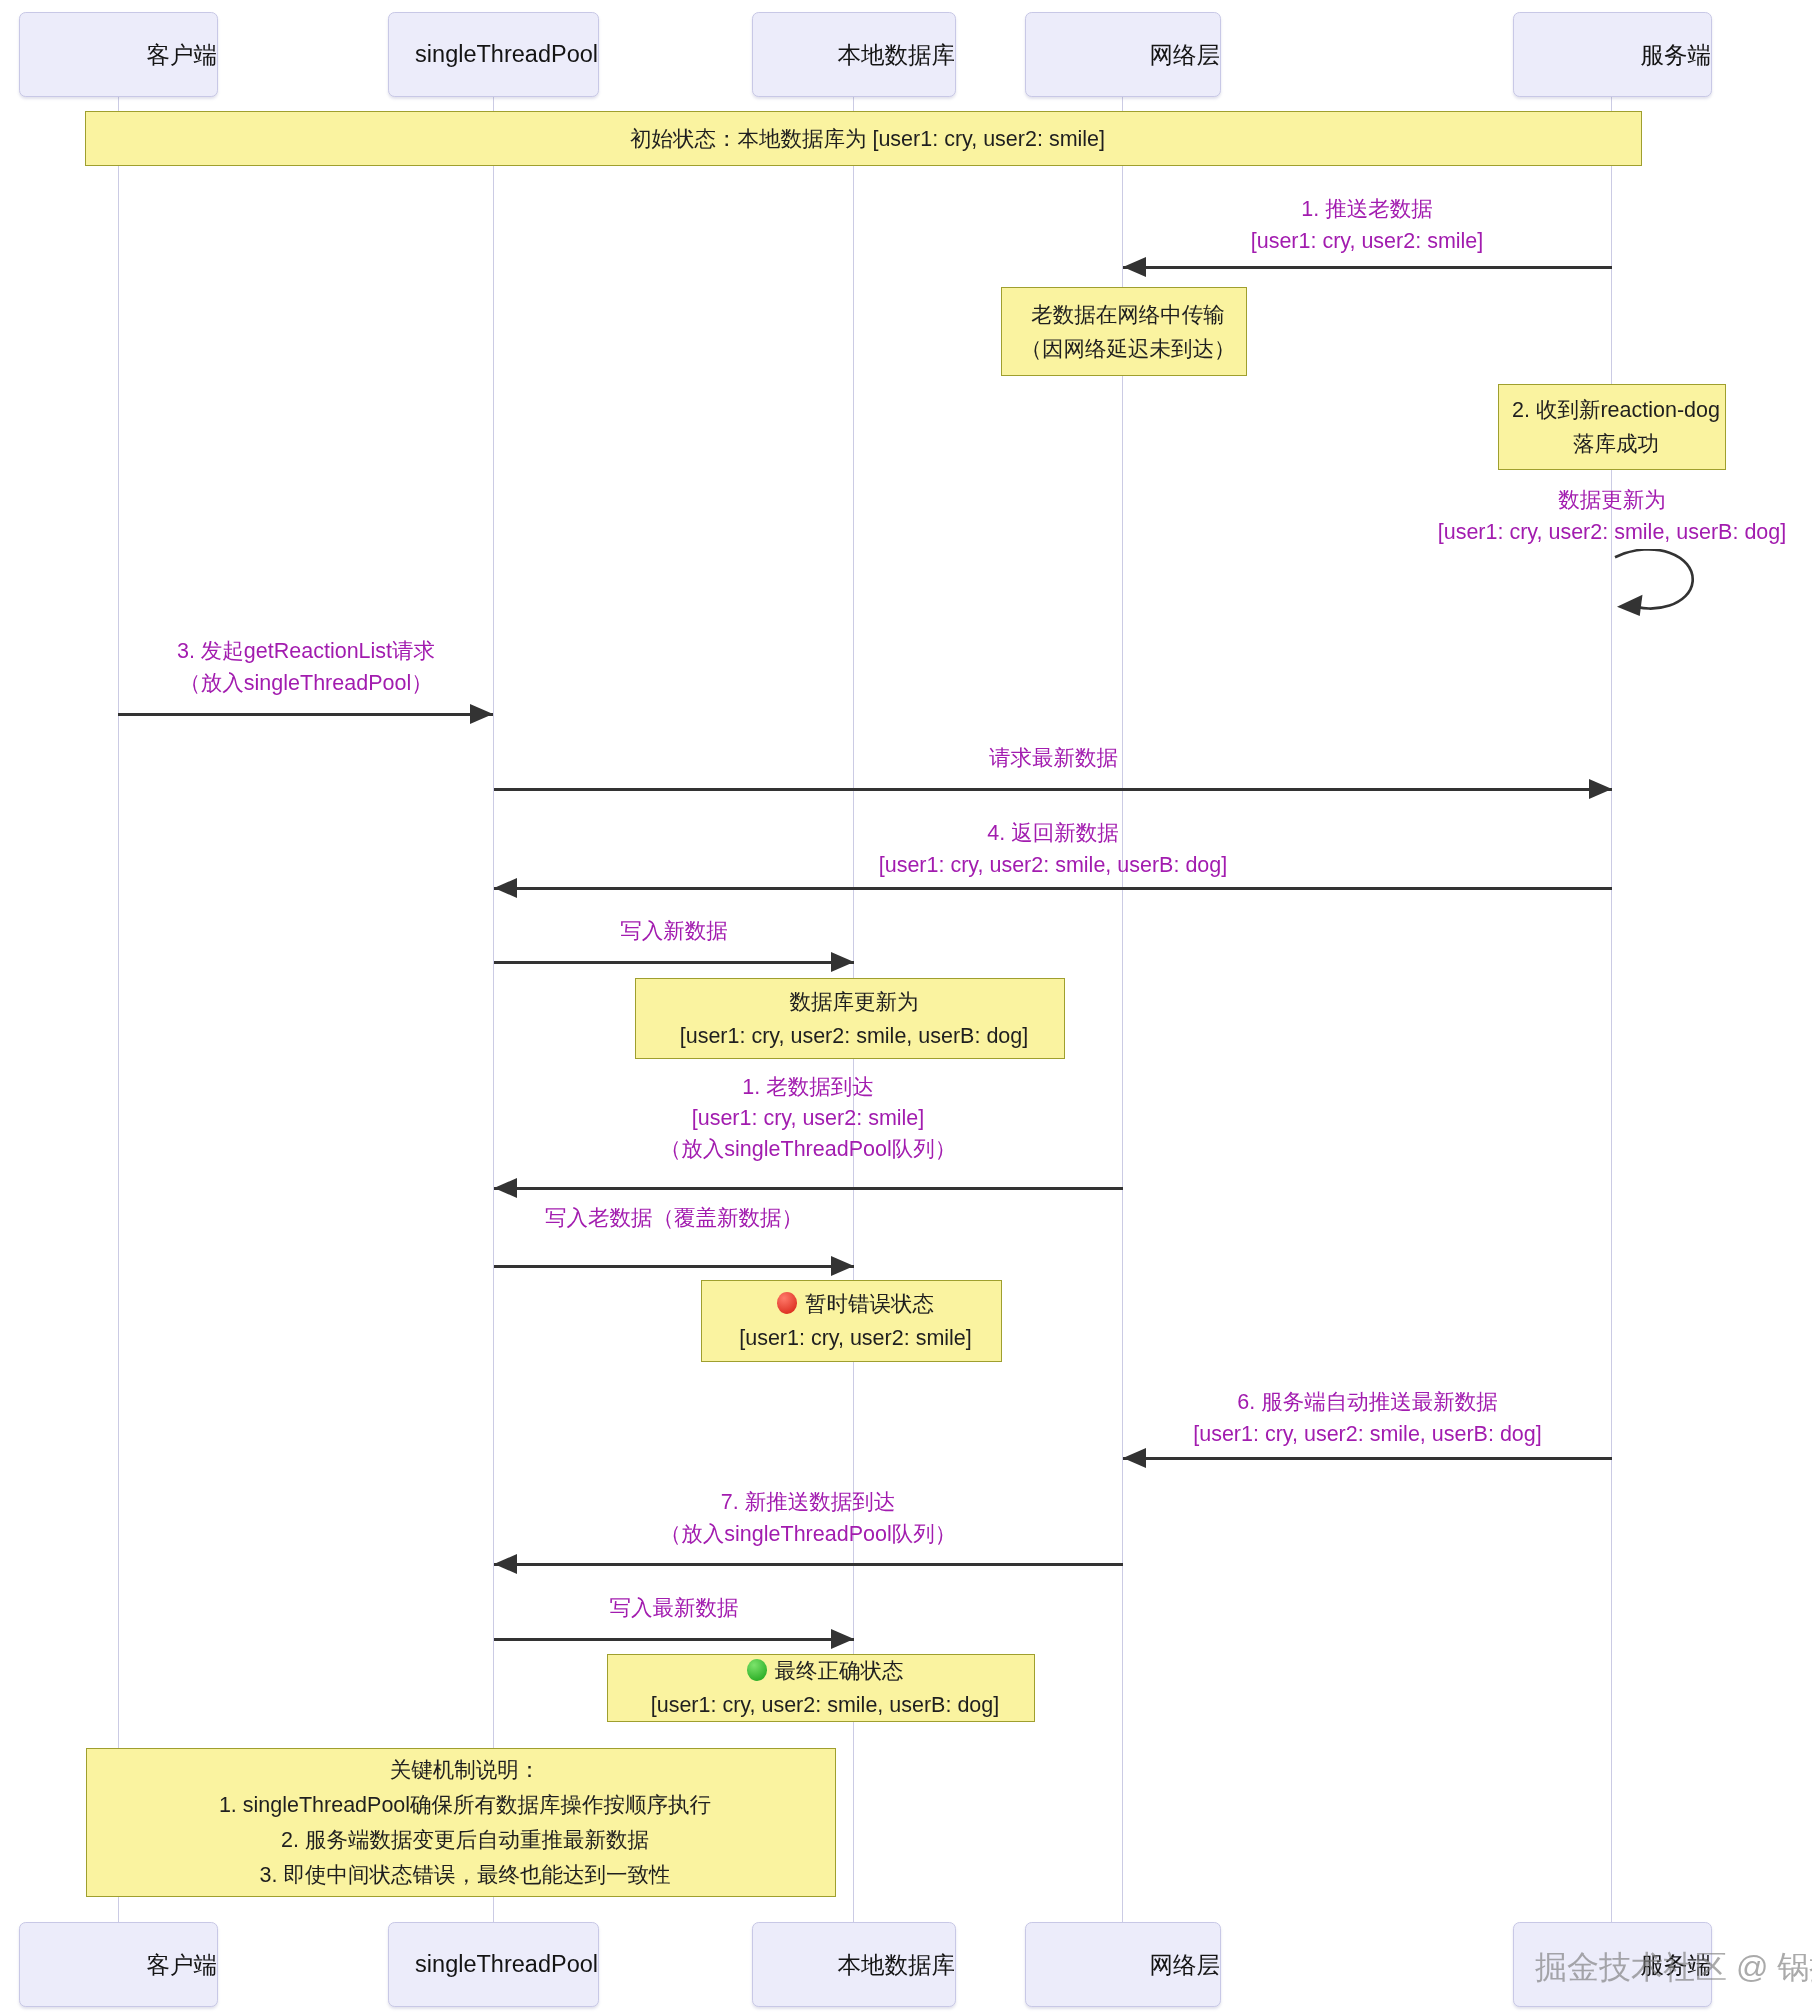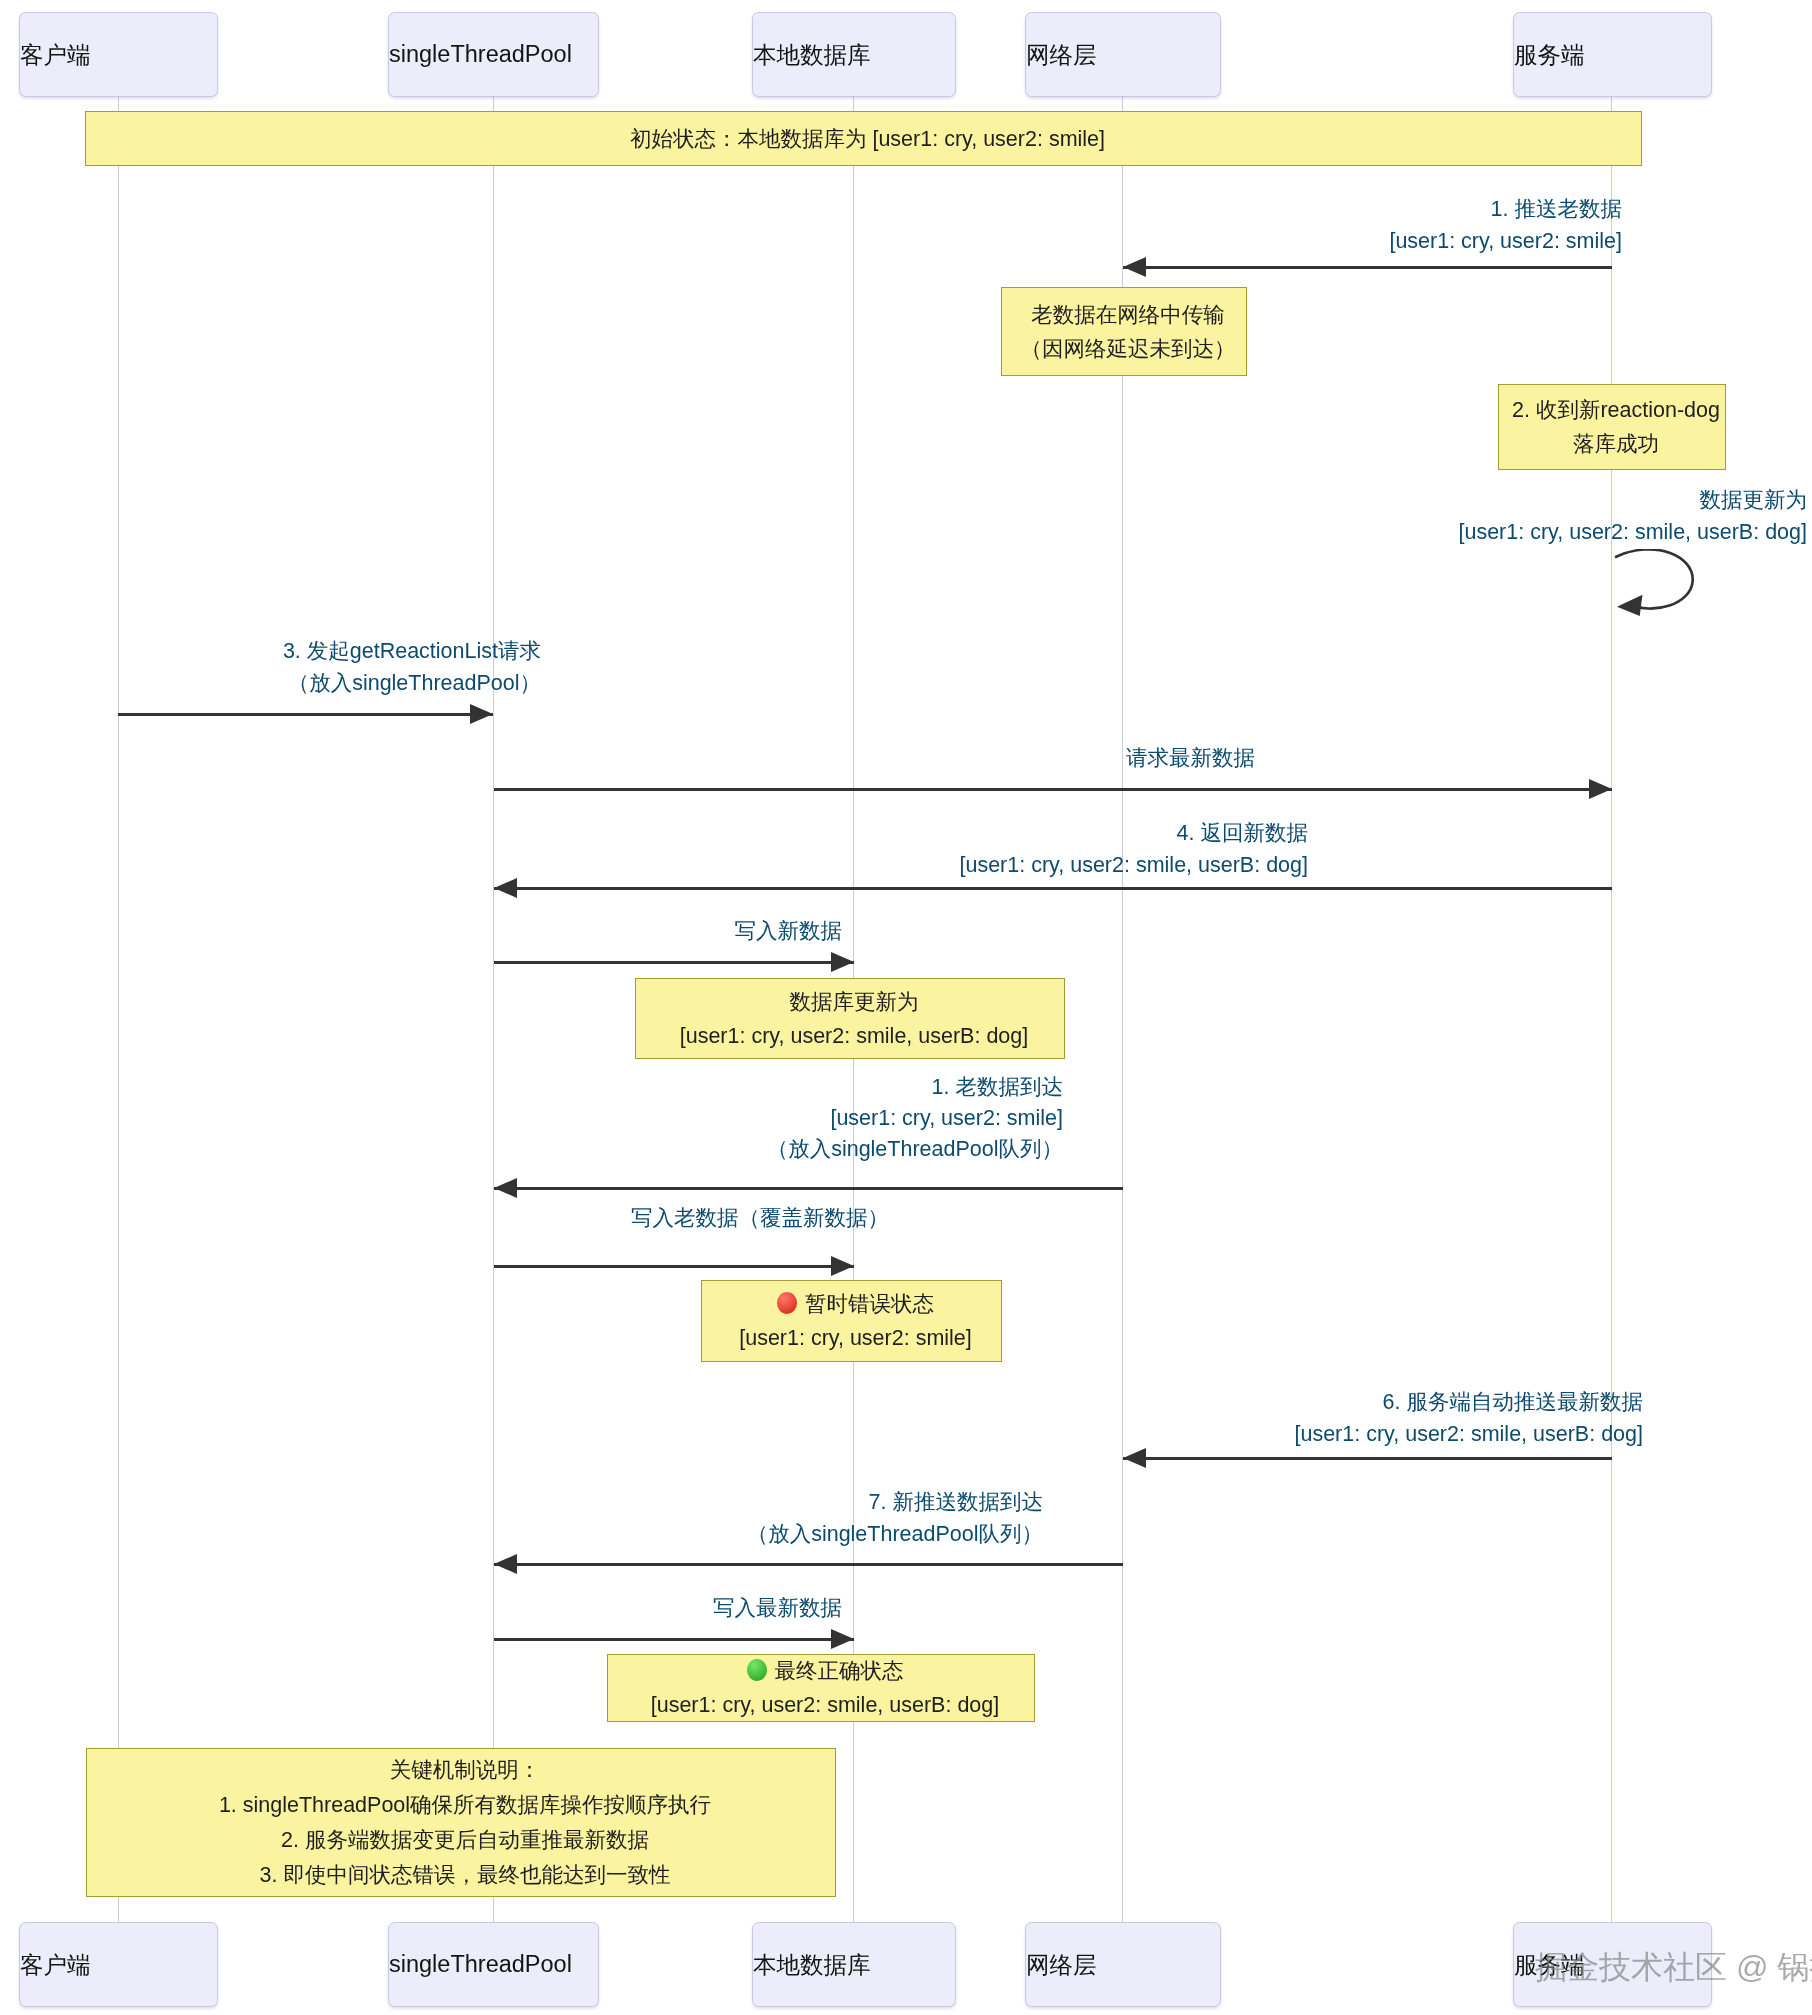--- a/index.html
+++ b/index.html
@@ -1,25 +1,25 @@
 <!DOCTYPE html>
 <html style="font-size:10.7px"><head>
 <meta charset="utf-8">
 <style>
   html,body{margin:0;padding:0;background:#fff;}
   .diagram{position:relative;width:1812px;height:2015px;background:#fff;
     font-family:"Liberation Sans","DejaVu Sans",sans-serif;color:#222;overflow:hidden;}
   .lifeline{position:absolute;width:1.3px;background:#cbcbe4;top:97px;height:1828px;}
   .actor{position:absolute;height:85px;background:#ececfa;border:1.3px solid #c8c8e6;border-radius:6.7px;
-    display:flex;align-items:center;justify-content:flex-start;font-size:23.5px;color:#141414;
+    display:flex;align-items:center;justify-content:flex-end;font-size:23.5px;color:#141414;
     box-shadow:0 2px 2.7px rgba(120,120,170,.22);box-sizing:border-box;}
   .note{position:absolute;background:#faf3a0;border:1.3px solid #9f9f2e;box-sizing:border-box;
     display:flex;flex-direction:column;align-items:center;justify-content:center;
     font-size:21.5px;color:#1f1f1f;text-align:center;line-height:34px;white-space:nowrap;padding-left:8px;}
-  .msg{position:absolute;font-size:21.5px;color:#0c4a6e;text-align:right;line-height:32px;white-space:nowrap;}
+  .msg{position:absolute;font-size:21.5px;color:#a21caf;text-align:center;line-height:32px;white-space:nowrap;}
   .msg div:empty{display:none;}
   .arrow{position:absolute;height:2.7px;background:#333;}
   .arrow-l::before{content:"";position:absolute;left:0;top:-8.7px;width:0;height:0;
     border-top:10px solid transparent;border-bottom:10px solid transparent;border-right:23px solid #333;}
   .arrow-r::after{content:"";position:absolute;right:0;top:-8.7px;width:0;height:0;
     border-top:10px solid transparent;border-bottom:10px solid transparent;border-left:23px solid #333;}
   .selfloop{position:absolute;}
   .dot{display:inline-block;width:20px;height:21.5px;border-radius:50%;margin-right:8px;vertical-align:-2.7px;}
   .dot-red{background:radial-gradient(circle at 35% 28%,#ff7a6a,#d31c0e);}
   .dot-green{background:radial-gradient(circle at 35% 28%,#7ce36b,#16a015);}

